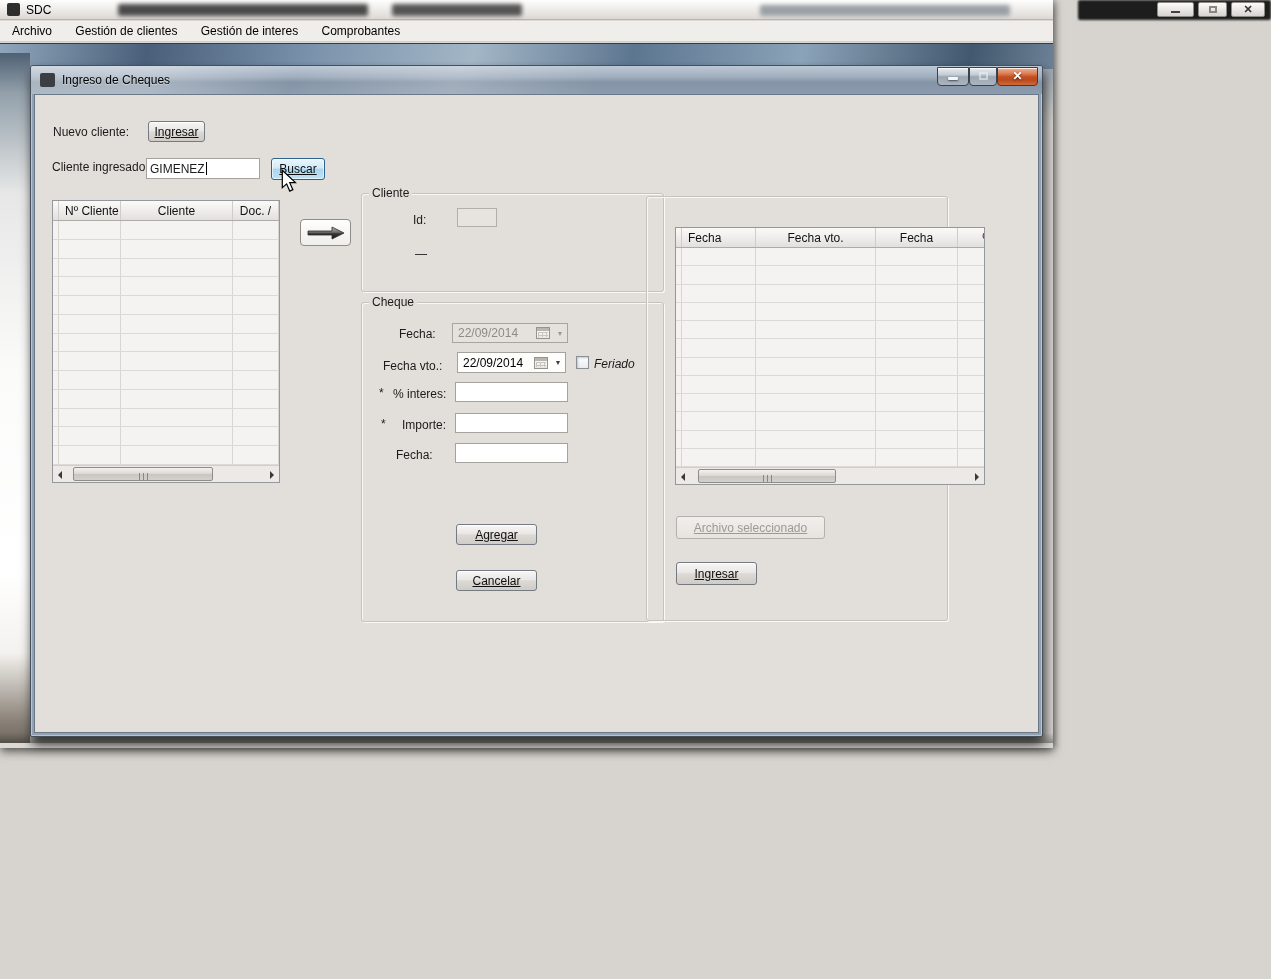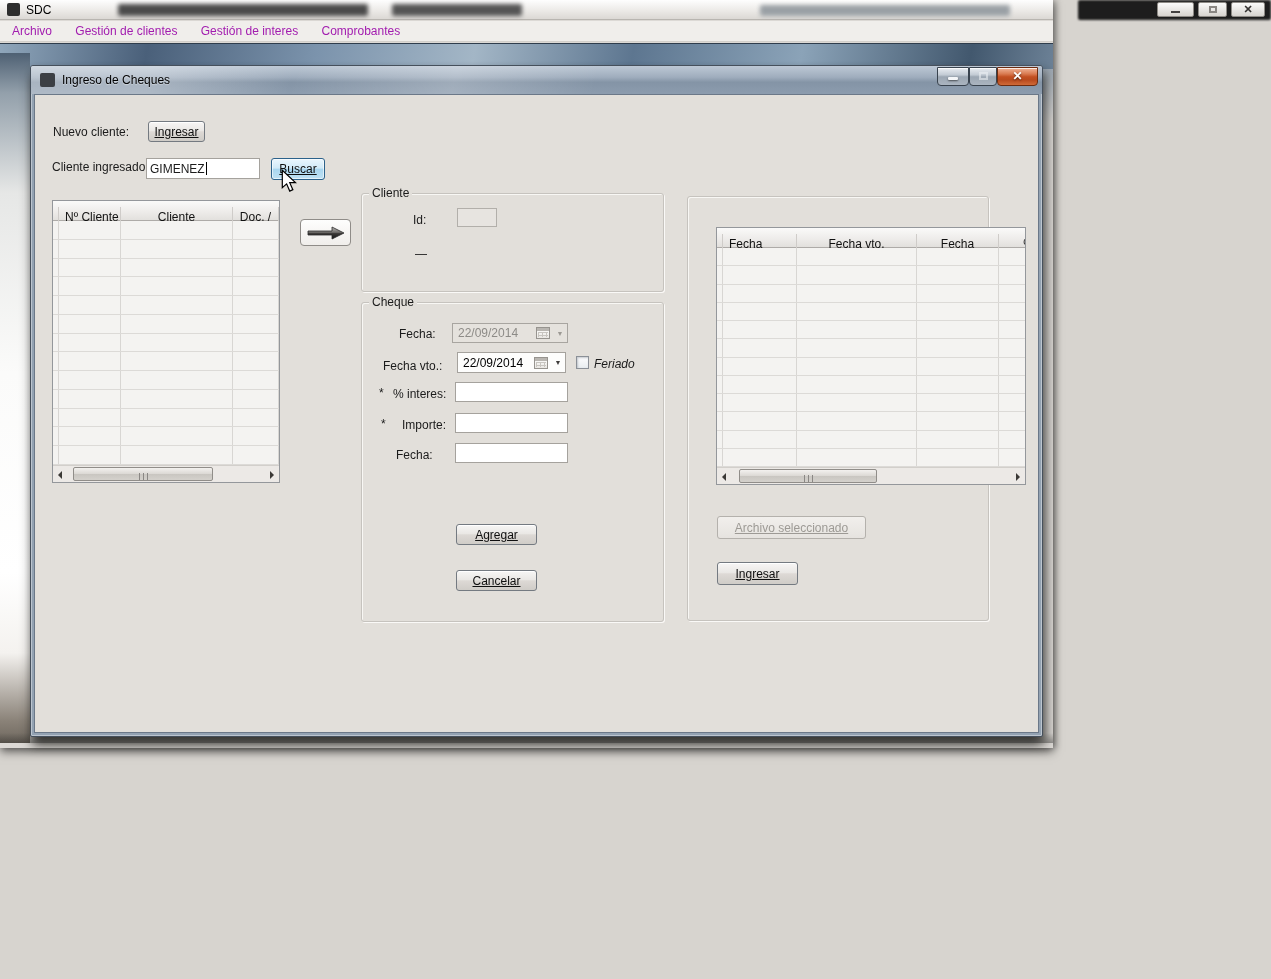--- a/index.html
+++ b/index.html
@@ -23,21 +23,21 @@
            background:linear-gradient(#fbfbfa,#d7d4cf);display:flex;align-items:center;justify-content:center;}
   .app-btn.min{left:1157px;width:37px;}
   .app-btn.max{left:1198px;width:29px;}
   .app-btn.close{left:1231px;width:34px;}
   .g-appmin{width:9px;height:2px;background:#434140;margin-top:5px;}
   .g-appmax{width:8px;height:7px;border:2px solid #8a8783;}
   .g-appx{color:#353331;font-weight:bold;font-size:11px;line-height:13px;}
 
   .menubar{position:absolute;left:0;top:21px;width:100%;height:21px;background:#f0eeeb;
            border-bottom:1px solid #d2cfca;padding-left:2px;white-space:nowrap;}
-  .menu-item{display:inline-block;padding:0 10px;line-height:21px;color:#a21caf;cursor:default;}
+  .menu-item{display:inline-block;padding:0 10px;line-height:21px;color:#000000;cursor:default;}
 
   
   .mdi{position:absolute;left:0;top:43px;width:1053px;height:700px;background:#d8d5d1;overflow:hidden;}
   .mdi-band{position:absolute;left:0;top:0;right:0;height:26px;border-top:1px solid #2f3d4c;
             background:linear-gradient(100deg,#8fa6bb 0%,#4a607a 14%,#7b93ac 30%,#a3b6c6 45%,#5d7690 60%,#8ba3b8 76%,#42586e 92%,#6c8196 100%);}
   .mdi-band2{position:absolute;left:0;top:26px;right:0;height:60px;
              background:linear-gradient(180deg,rgba(110,132,155,.55),rgba(216,213,209,0) 90%);}
   .mdi-left{position:absolute;left:0;top:10px;width:30px;bottom:0;
             background:linear-gradient(180deg,#4e6073 0,#93a0ab 40px,#e6e7e6 140px,#fbfbfa 320px,#ffffff 520px,#f4f2ef 600px,#8a8278 668px,#6e675e 100%);}
   .mdi-shadow{position:absolute;left:0;right:0;bottom:0;height:10px;background:linear-gradient(180deg,rgba(40,40,38,0),rgba(40,40,38,.4));}
@@ -94,21 +94,21 @@
   .datepicker.disabled .dp-arrow{color:#9c9994;}
   .checkbox{position:absolute;width:13px;height:13px;border:1px solid #8b9097;
             background:linear-gradient(#fdfdfe,#e9edf0);box-shadow:inset 1px 1px 2px rgba(115,125,138,.4);}
 
   
   .grid{position:absolute;display:flex;flex-direction:column;border:1px solid #94979b;background:#f4f3f1;}
   .grid-main{flex:1;overflow:hidden;display:flex;flex-direction:column;}
   .grid-head{display:flex;height:20px;flex:0 0 20px;border-bottom:1px solid #aeaba8;
              background:linear-gradient(#fafaf9,#edebe9 60%,#e2e0dd);}
   .grid-hcell{flex:0 0 auto;height:100%;border-right:1px solid #cfccc9;display:flex;align-items:center;justify-content:center;
-              color:#111;overflow:hidden;white-space:nowrap;margin-top:6px;}
+              color:#111;overflow:hidden;white-space:nowrap;}
   .grid-hcell.first{justify-content:flex-start;padding-left:6px;}
   .grid-body{flex:1;display:flex;flex-direction:column;}
   .grid-row{flex:1;display:flex;border-bottom:1px solid #dcdad7;background:#f4f3f1;}
   .grid-cell{flex:0 0 auto;height:100%;border-right:1px solid #d8d6d3;}
   .hscroll{height:17px;flex:0 0 17px;display:flex;align-items:center;background:#ece9e6;border-top:1px solid #d2cfcb;}
   .hs-btn{width:16px;height:17px;position:relative;}
   .hs-btn::before{content:"";position:absolute;top:5px;}
   .hs-btn.left::before{left:5px;border-right:4px solid #3b3936;border-top:4px solid transparent;border-bottom:4px solid transparent;}
   .hs-btn.right::before{left:7px;border-left:4px solid #3b3936;border-top:4px solid transparent;border-bottom:4px solid transparent;}
   .hs-track{flex:1;position:relative;height:17px;}
@@ -339,21 +339,21 @@
 
         <span class="lbl" style="left:34px;top:145px;">Fecha:</span>
         <div class="textbox" style="left:93px;top:140px;width:113px;height:20px;">
           <span></span>
         </div>
 
         <div class="btn" style="left:94px;top:221px;width:81px;height:21px;">Agregar</div>
         <div class="btn" style="left:94px;top:267px;width:81px;height:21px;">Cancelar</div>
       </div>
 
-      <div class="groupbox" style="left:652px;top:101px;width:302px;height:425px;padding-left:25px;">
+      <div class="groupbox" style="left:611px;top:101px;width:302px;height:425px;padding-left:25px;">
         <div class="grid" style="left:28px;top:30px;width:310px;height:258px;">
           <div class="grid-main">
               <div class="grid-head">
                 <div class="grid-hcell" style="width: 6px;"></div>
                 <div class="grid-hcell first" style="width: 74px;">Fecha</div>
                 <div class="grid-hcell" style="width: 120px;">Fecha vto.</div>
                 <div class="grid-hcell" style="width: 82px;">Fecha</div>
                 <div class="grid-hcell" style="width: 60px;">%</div>
               </div>
               <div class="grid-body">

